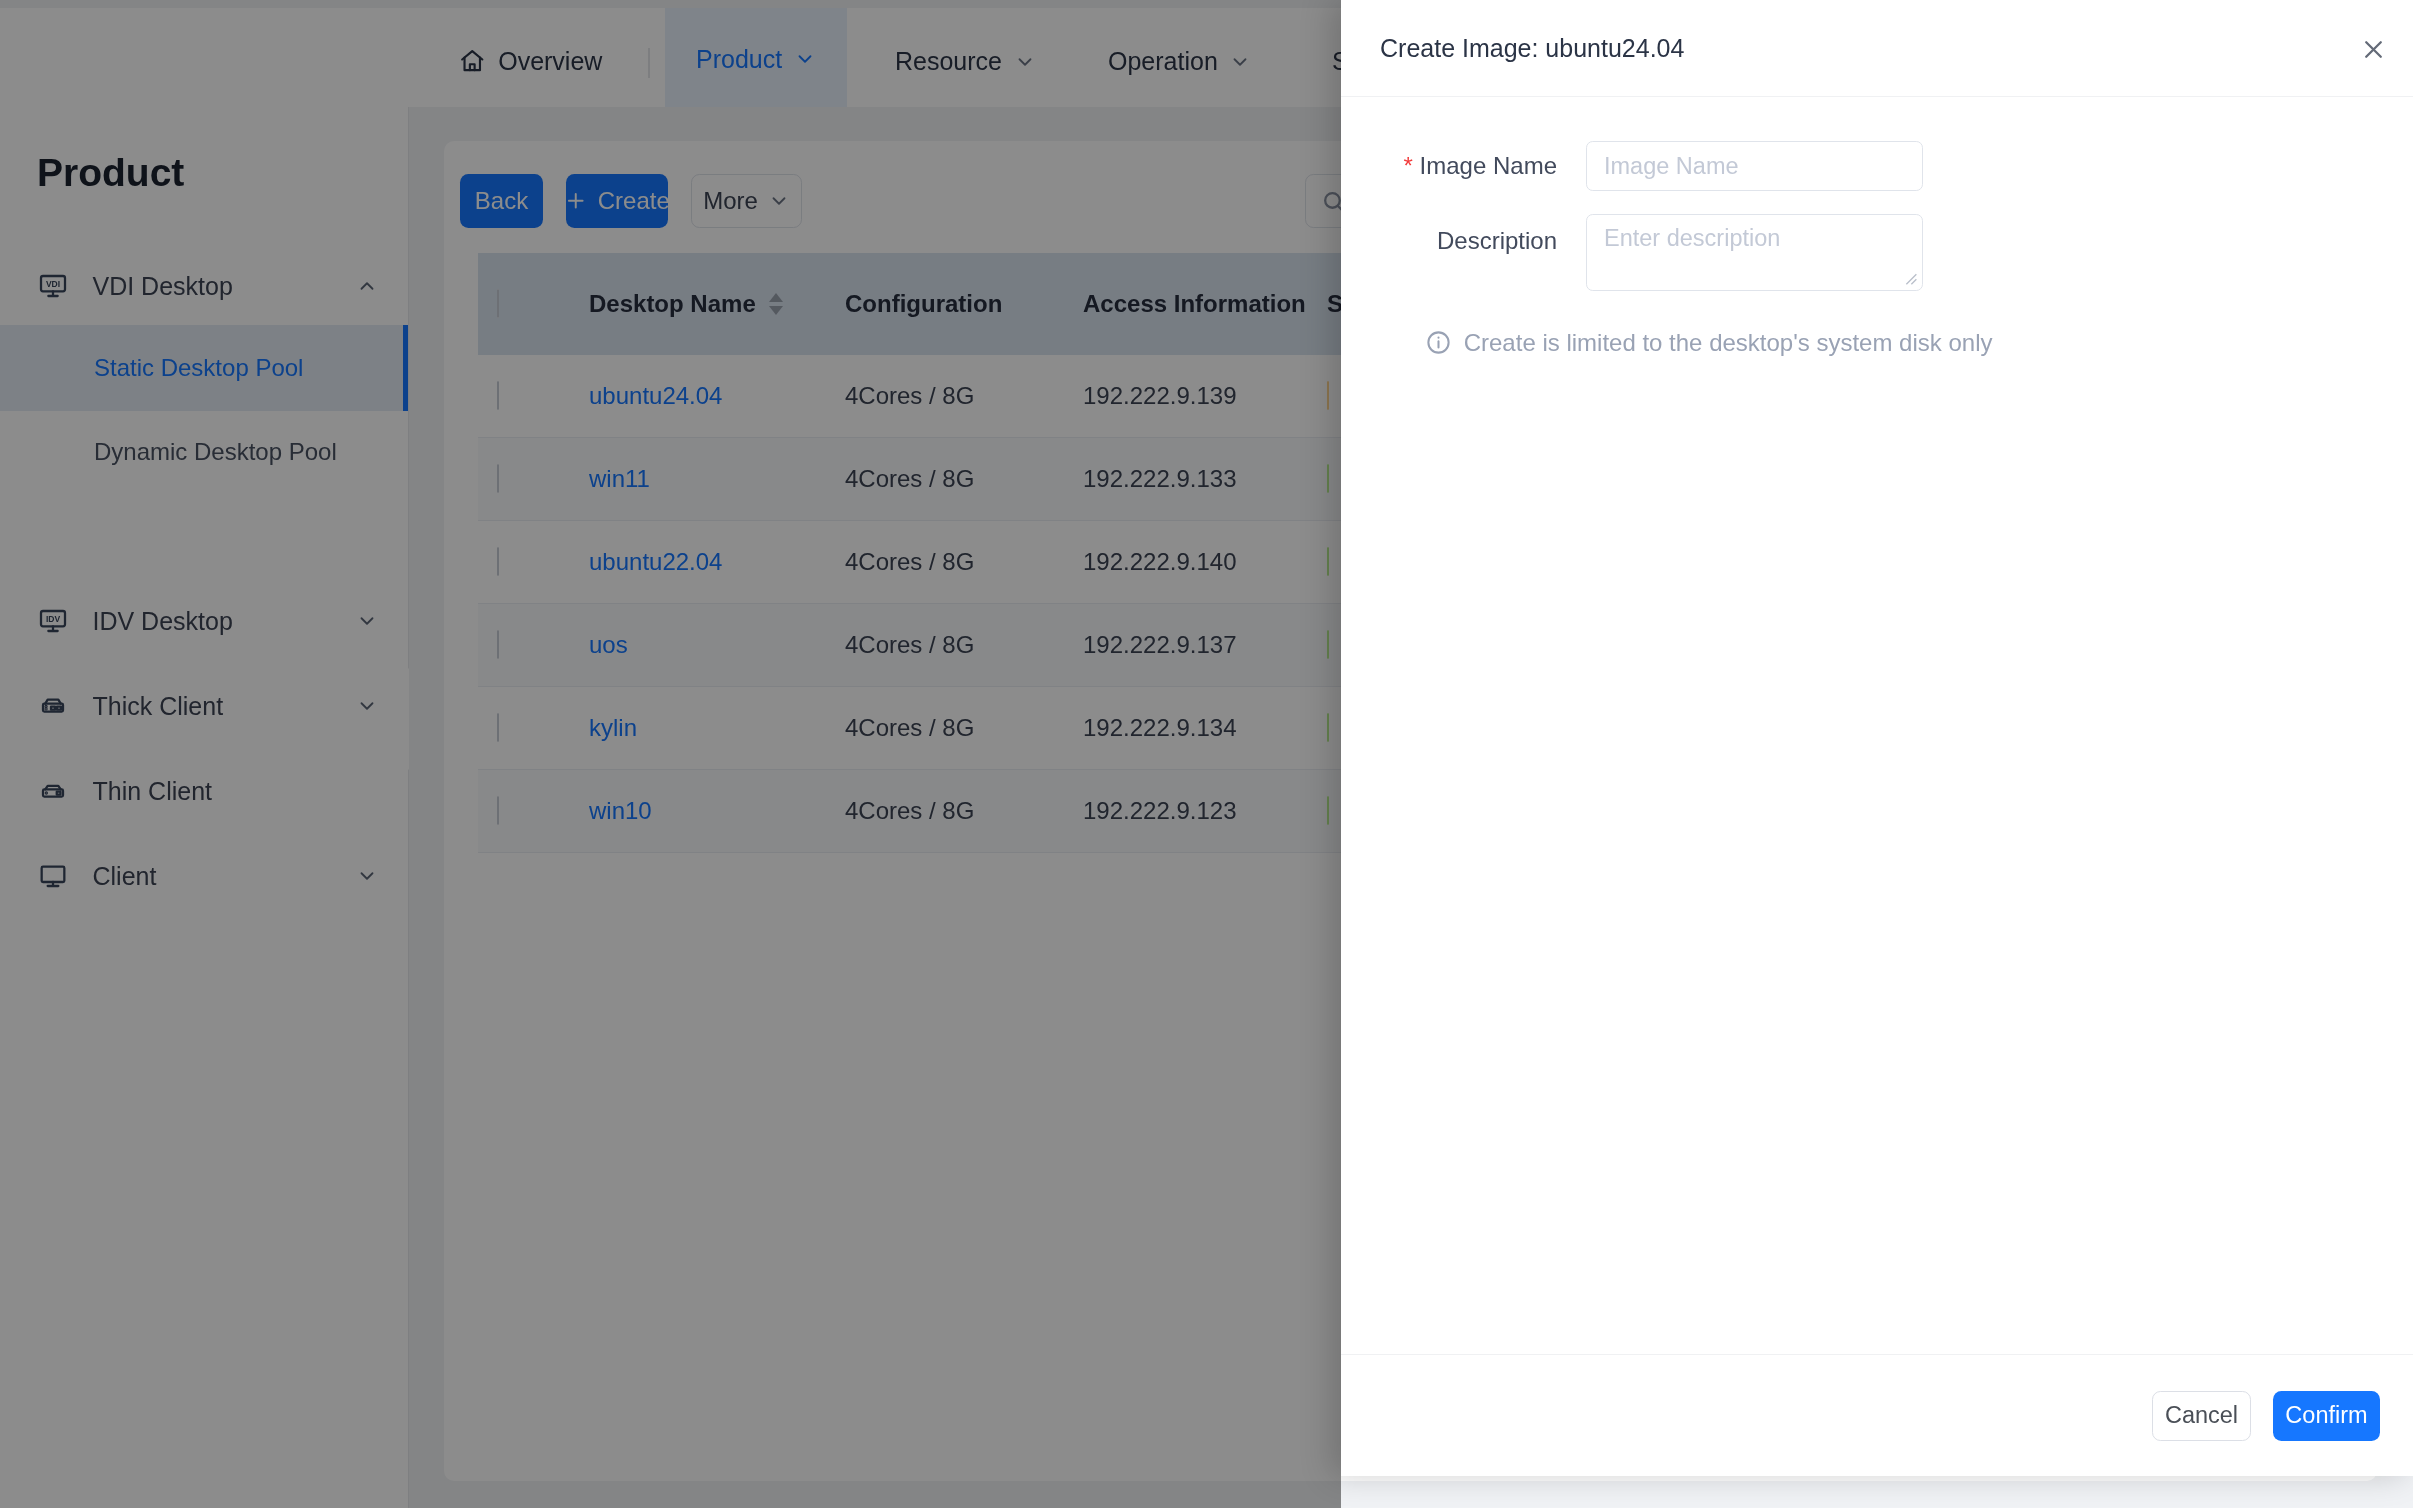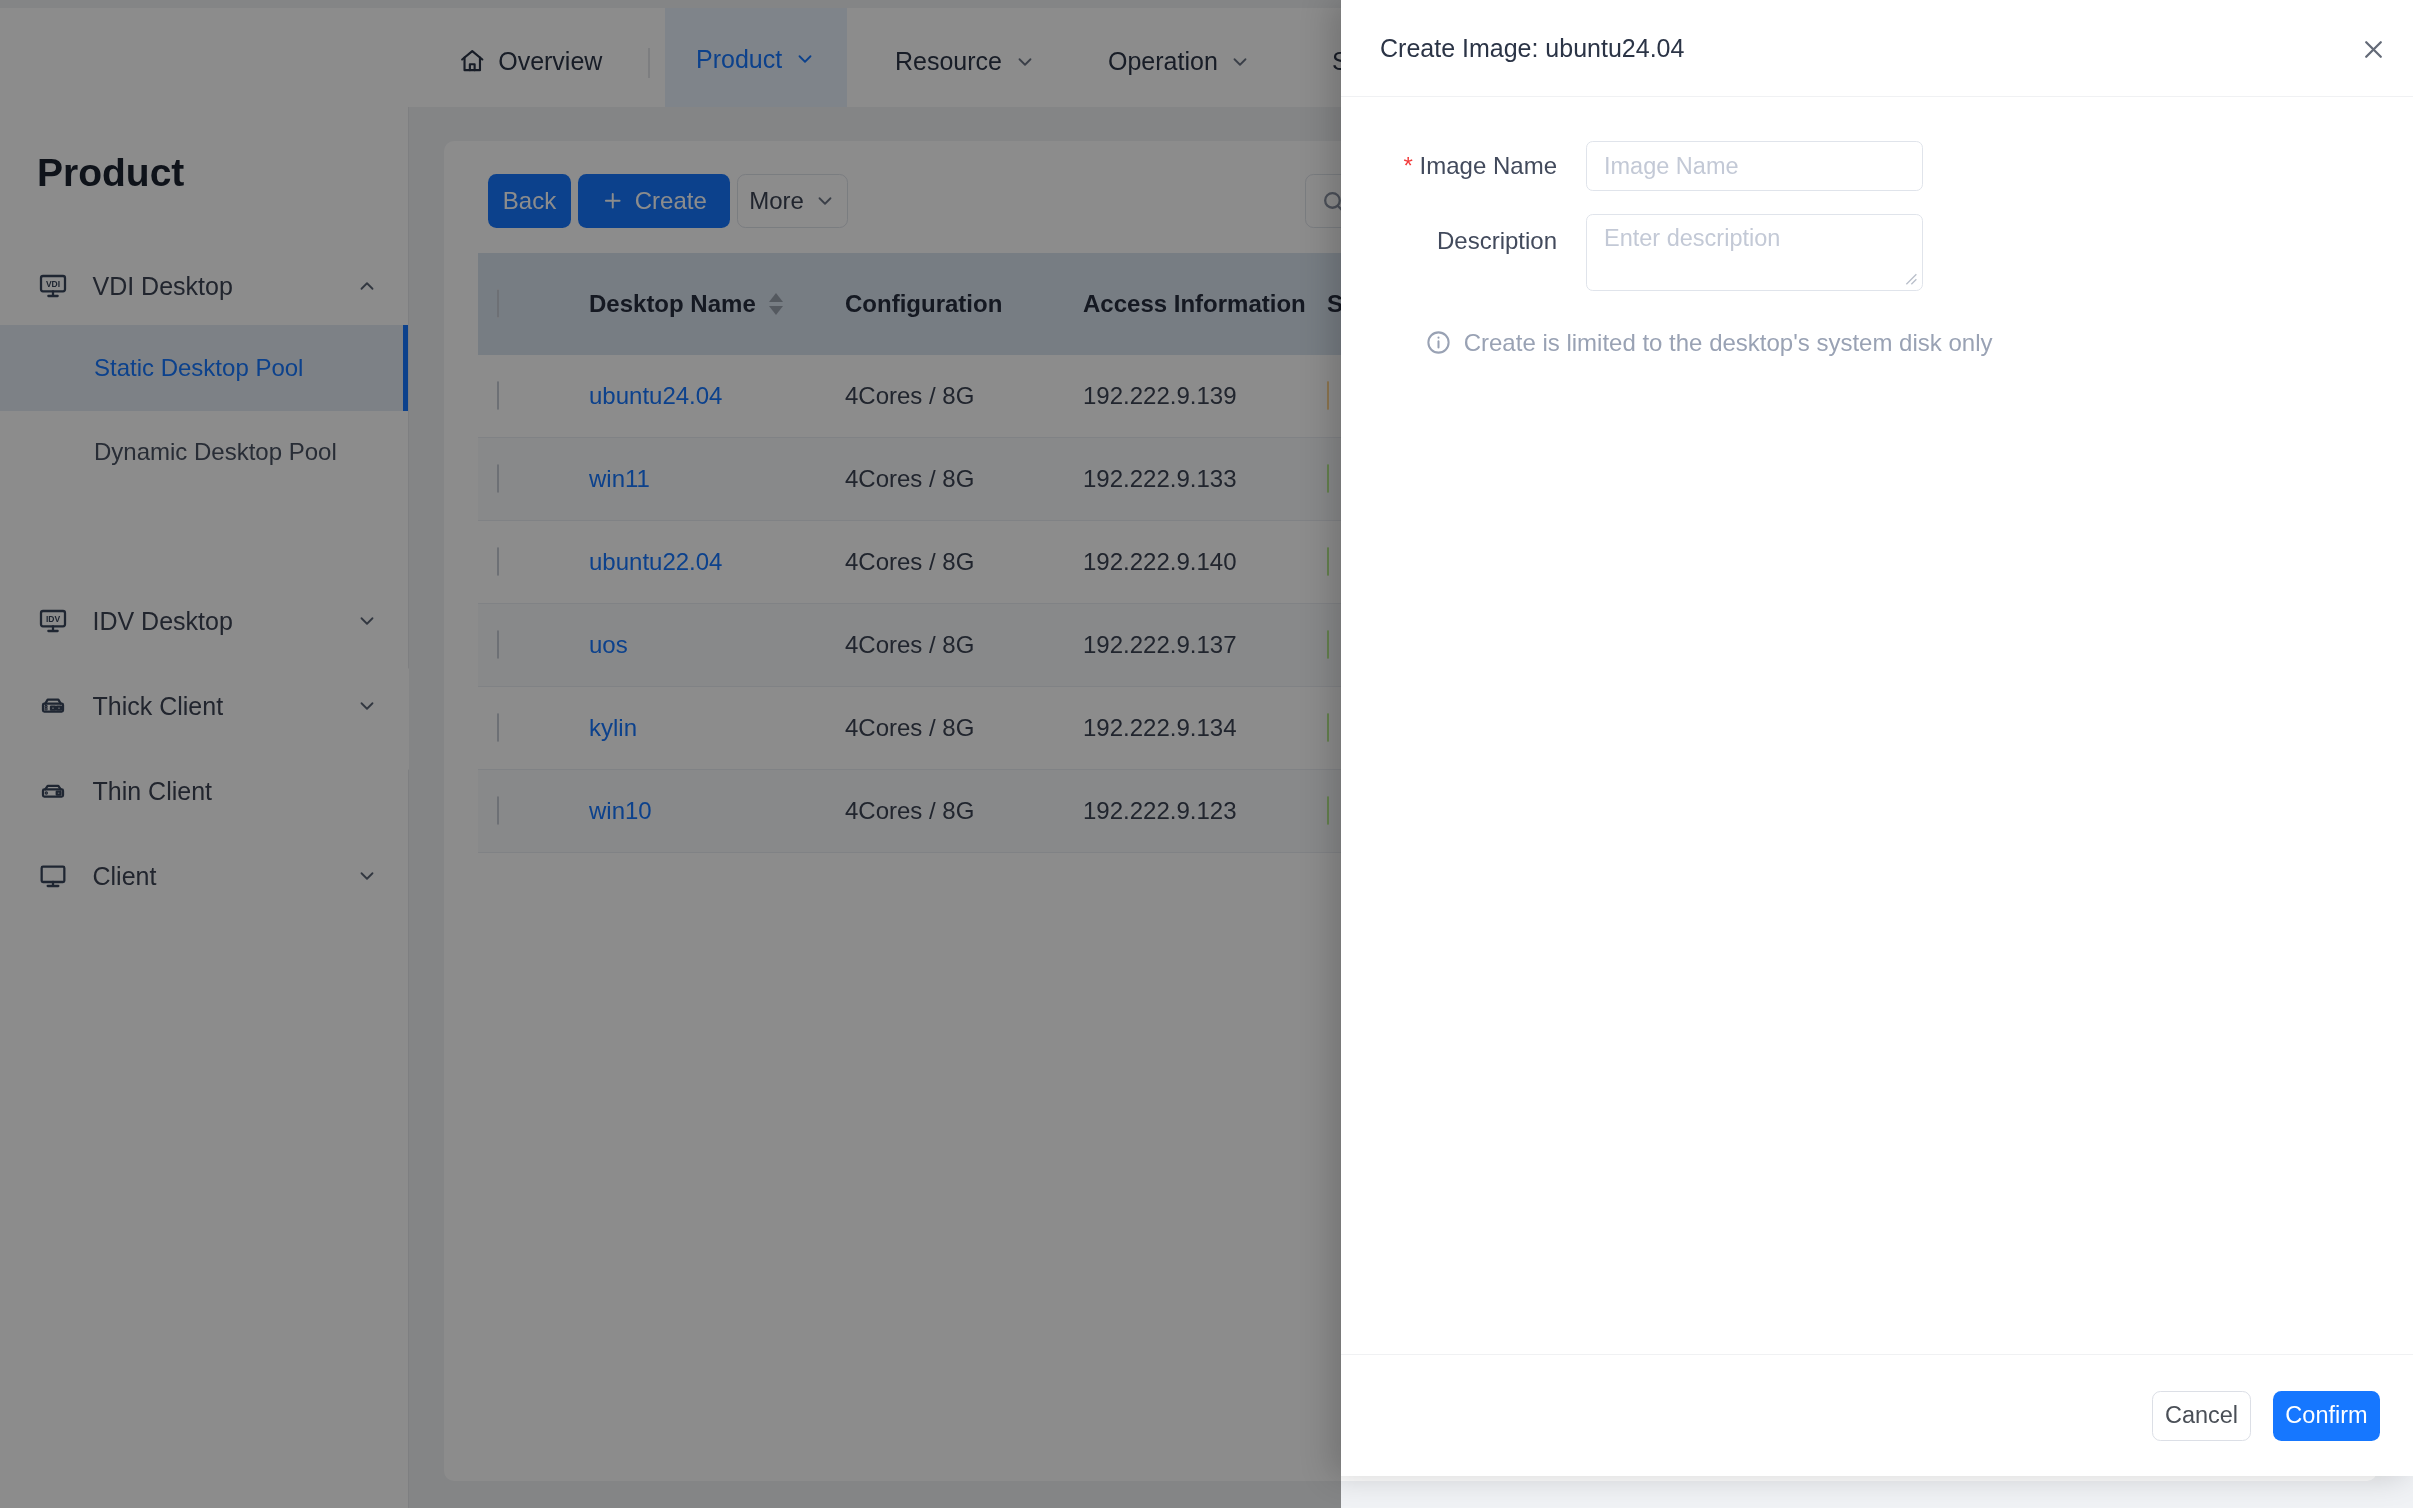--- a/index.html
+++ b/index.html
@@ -28,25 +28,25 @@
   .menu-item .icon{width:32px;height:32px;color:#39465c;}
   .menu-item .chevron{position:absolute;right:30px;width:22px;height:22px;stroke:#5b6576;stroke-width:2;fill:none;}
   .chevron.up{transform:rotate(180deg);}
   .sub-item{position:absolute;left:0;width:100%;height:84px;display:flex;align-items:center;padding-left:94px;box-sizing:border-box;font-size:24px;color:#4a5263;cursor:pointer;}
   .sub-item.selected{height:86px;background:#e4ecf4;color:#1677ff;border-right:5px solid #1677ff;}
   .collapse-handle{position:absolute;left:408px;top:561px;width:22.6px;height:102px;background:#fff;box-shadow:3.4px 0 8.4px rgba(0,0,0,.12);clip-path:polygon(0 0,100% 18%,100% 82%,0 100%);display:flex;align-items:center;justify-content:center;cursor:pointer;z-index:2;}
   .collapse-handle svg{width:18.4px;height:18.4px;stroke:#54607a;stroke-width:1.8;fill:none;}
   
   .main{position:absolute;left:409px;top:107px;width:2005px;height:1401px;background:#f0f2f5;z-index:1;}
   .card{position:absolute;left:35px;top:34px;width:1933px;height:1340px;background:#fff;border-radius:10px;}
-  .toolbar{position:absolute;left:44px;top:33px;height:54px;display:flex;gap:7px;}
+  .toolbar{position:absolute;left:16px;top:33px;height:54px;display:flex;gap:23px;}
   .btn{height:54px;border-radius:8.4px;display:inline-flex;align-items:center;justify-content:center;font-size:24px;box-sizing:border-box;cursor:pointer;gap:10px;border:none;}
   .btn-primary{background:#1677ff;color:#fff;}
   .btn-back{width:83px;}
-  .btn-create{width:152px;}
+  .btn-create{width:102px;}
   .btn-more{width:111px;background:#fff;border:1.7px solid #dfe3ea;color:#3c4454;}
   .btn svg{flex:0 0 auto;}
   .search-box{position:absolute;left:861px;top:33px;width:318px;height:54px;border:1.7px solid #dfe3ea;border-radius:8.4px;background:#fff;box-sizing:border-box;display:flex;align-items:center;padding-left:15px;}
   .search-box svg{width:25px;height:25px;stroke:#8a93a3;stroke-width:2.2;fill:none;}
   
   .table{position:absolute;left:34px;top:112px;width:1866px;}
   .trow{display:grid;grid-template-columns:92px 256px 238px 244px 1fr;align-items:center;}
   .thead{height:102px;background:#d9e3ef;font-weight:700;font-size:24px;color:#272e3e;}
   .tbody-row{height:82px;font-size:24px;border-bottom:0.8px solid #e9edf2;background:#fff;}
   .tbody-row.striped{background:#f7f9fb;}

